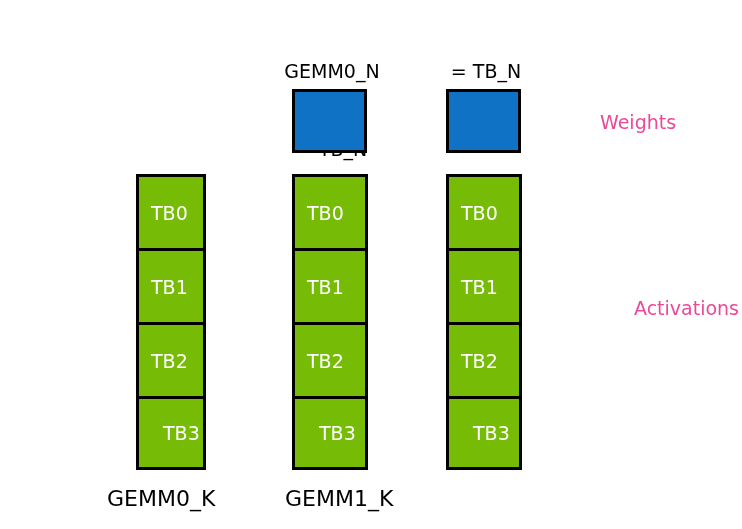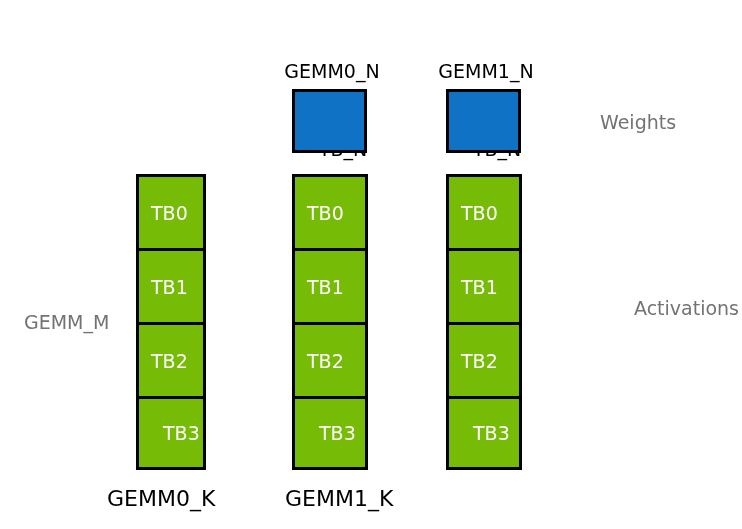--- a/index.html
+++ b/index.html
@@ -32,21 +32,21 @@
     color: #000000;
     white-space: pre;
   }
   .hdr-0 { left: 252px; top: 6px;  width: 160px; }
   .hdr-1 { left: 406px; top: 6px;  width: 160px; }
 
   .side-label {
     position: absolute;
     font-size: 19px;
     line-height: 24px;
-    color: #737373;
+    color: #ec4899;
     white-space: nowrap;
   }
   .lbl-weights      { left: 600px; top: 110px; }
   .lbl-activations  { left: 634px; top: 296px; }
   .lbl-gemm-m       { left: 24px;  top: 310px; }
 
   .bot-label {
     position: absolute;
     top: 487px;
     font-size: 22px;
@@ -103,21 +103,20 @@
 </head>
 <body>
 
 <div class="canvas">
 
   <div class="hdr hdr-0">
     <div>GEMM0_N</div>
     <div>= TB_N</div>
   </div>
   <div class="hdr hdr-1">
-    <div>GEMM1_N</div>
     <div>= TB_N</div>
   </div>
 
   <div class="weight-block weight-0"></div>
   <div class="weight-block weight-1"></div>
 
   <div class="act-column col-0">
     <div class="act-cell">TB0</div>
     <div class="act-cell">TB1</div>
     <div class="act-cell">TB2</div>
@@ -134,18 +133,17 @@
   <div class="act-column col-2">
     <div class="act-cell">TB0</div>
     <div class="act-cell">TB1</div>
     <div class="act-cell">TB2</div>
     <div class="act-cell">TB3</div>
   </div>
 
   <div class="side-label lbl-weights">Weights</div>
   <div class="side-label lbl-activations">Activations</div>
 
-  <div class="side-label lbl-gemm-m">GEMM_M</div>
 
   <div class="bot-label bot-0">GEMM0_K</div>
   <div class="bot-label bot-1">GEMM1_K</div>
 
 </div>
 
 </body></html>

